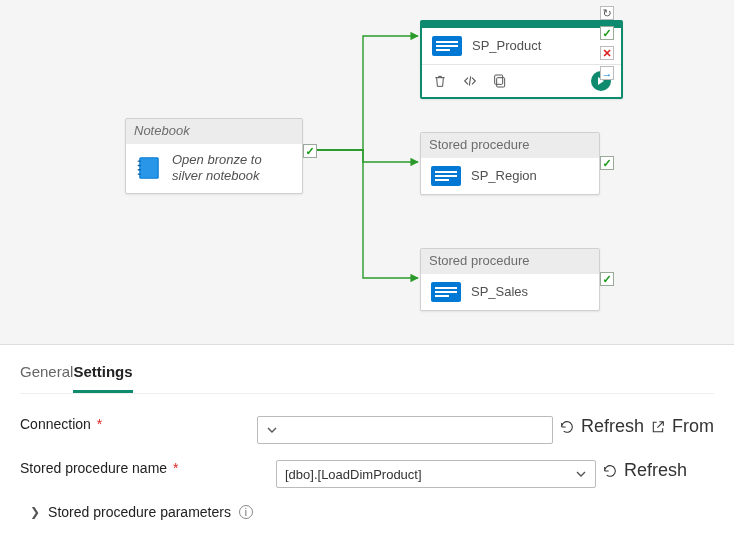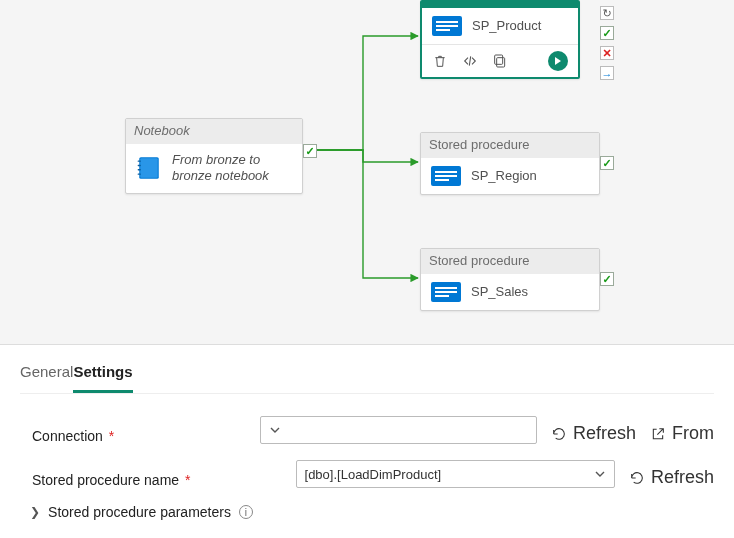--- a/index.html
+++ b/index.html
@@ -71,21 +71,21 @@
   .status-loop { color: #555; font-size: 11px; }
 
   svg.connector { position:absolute; top:0; left:0; pointer-events:none; }
 
   
   .panel { padding: 18px 20px 10px 20px; }
   .tabs { display: flex; border-bottom: 1px solid #eee; margin-bottom: 22px; }
   .tab { font-size: 15px; color: #666; padding-bottom: 10px; cursor: pointer; }
   .tab.active { color: #222; font-weight: 600; border-bottom: 3px solid #0E8A6E; }
 
-  .form-row { display: flex; align-items: flex-end; margin-bottom: 16px; gap: 14px; margin-left: 12px; }
+  .form-row { display: flex; align-items: flex-start; margin-bottom: 16px; gap: 6px; }
   .form-label { width: 250px; font-size: 14px; color: #222; }
   .req { color: #d22; margin-left: 2px; }
   .select {
     width: 320px; height: 28px; border: 1px solid #bbb; border-radius: 2px;
     display: flex; align-items: center; justify-content: space-between;
     padding: 0 8px; font-size: 13px; color: #333; background: #fff; cursor: pointer;
   }
   .select .left { display:flex; align-items:center; gap:6px; }
   .select svg.chev { width:12px; height:12px; color:#555; }
   .conn-icon { width:14px; height:14px; }
@@ -117,26 +117,26 @@
     <div class="header">Notebook</div>
     <div class="body">
       <svg class="nb-icon" viewBox="0 0 24 24">
         <rect x="3" y="2" width="18" height="20" rx="1.5" fill="#0078D4"></rect>
         <rect x="4" y="3" width="16" height="18" rx="1" fill="#2996e8"></rect>
         <rect x="1.5" y="5" width="3" height="1.3" rx="0.6" fill="#0a5ea0"></rect>
         <rect x="1.5" y="9" width="3" height="1.3" rx="0.6" fill="#0a5ea0"></rect>
         <rect x="1.5" y="13" width="3" height="1.3" rx="0.6" fill="#0a5ea0"></rect>
         <rect x="1.5" y="17" width="3" height="1.3" rx="0.6" fill="#0a5ea0"></rect>
       </svg>
-      <div class="act-label">From bronze to bronze notebook</div>
+      <div class="act-label">Open bronze to silver notebook</div>
     </div>
   </div>
   <div class="status-check" style="left:303px; top:144px;">✓</div>
 
-  <div class="activity selected" style="left:420px; top:0; width:160px;">
+  <div class="activity selected" style="left:420px; top:20px; width:203px;">
     <div class="header"></div>
     <div class="body">
       <svg class="sp-icon" viewBox="0 0 30 20">
         <rect x="0" y="0" width="30" height="20" rx="2" fill="#0078D4"></rect>
         <rect x="4" y="5" width="22" height="2" fill="#fff"></rect>
         <rect x="4" y="9" width="22" height="2" fill="#fff"></rect>
         <rect x="4" y="13" width="14" height="2" fill="#fff"></rect>
       </svg>
       <div class="act-label">SP_Product</div>
     </div>

